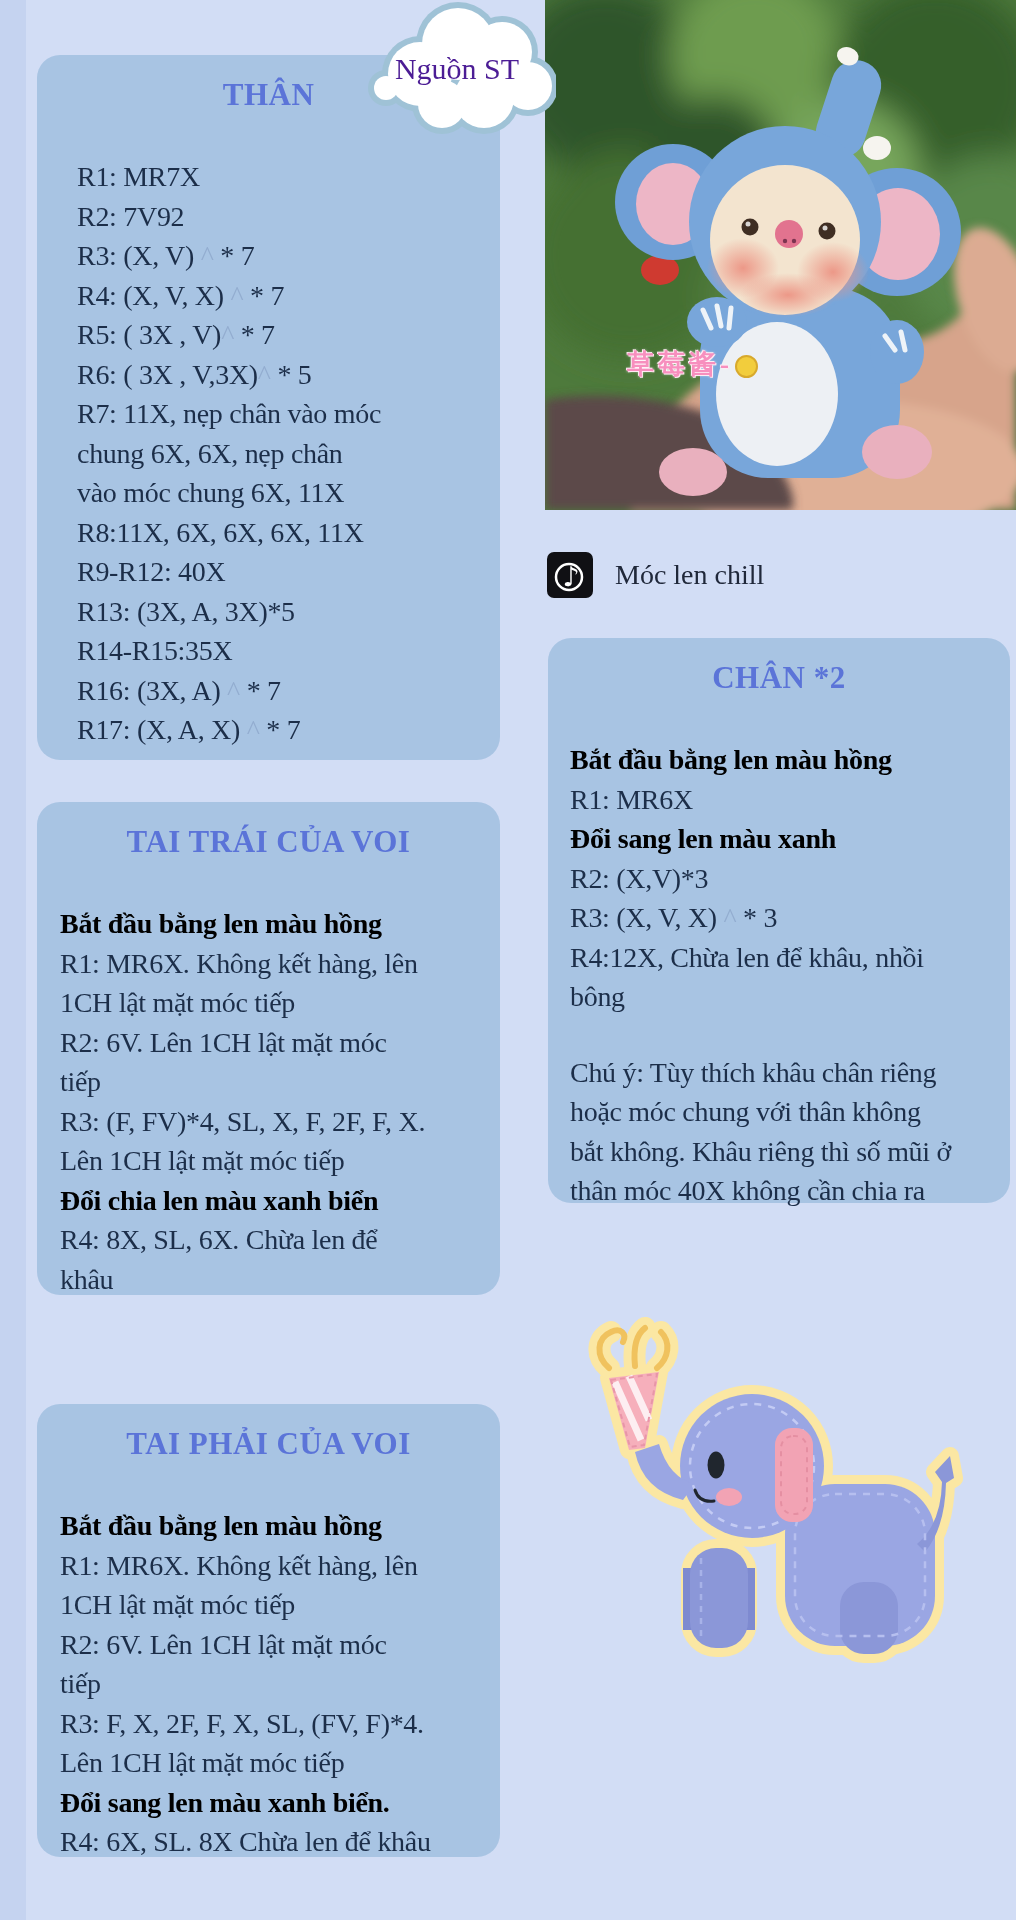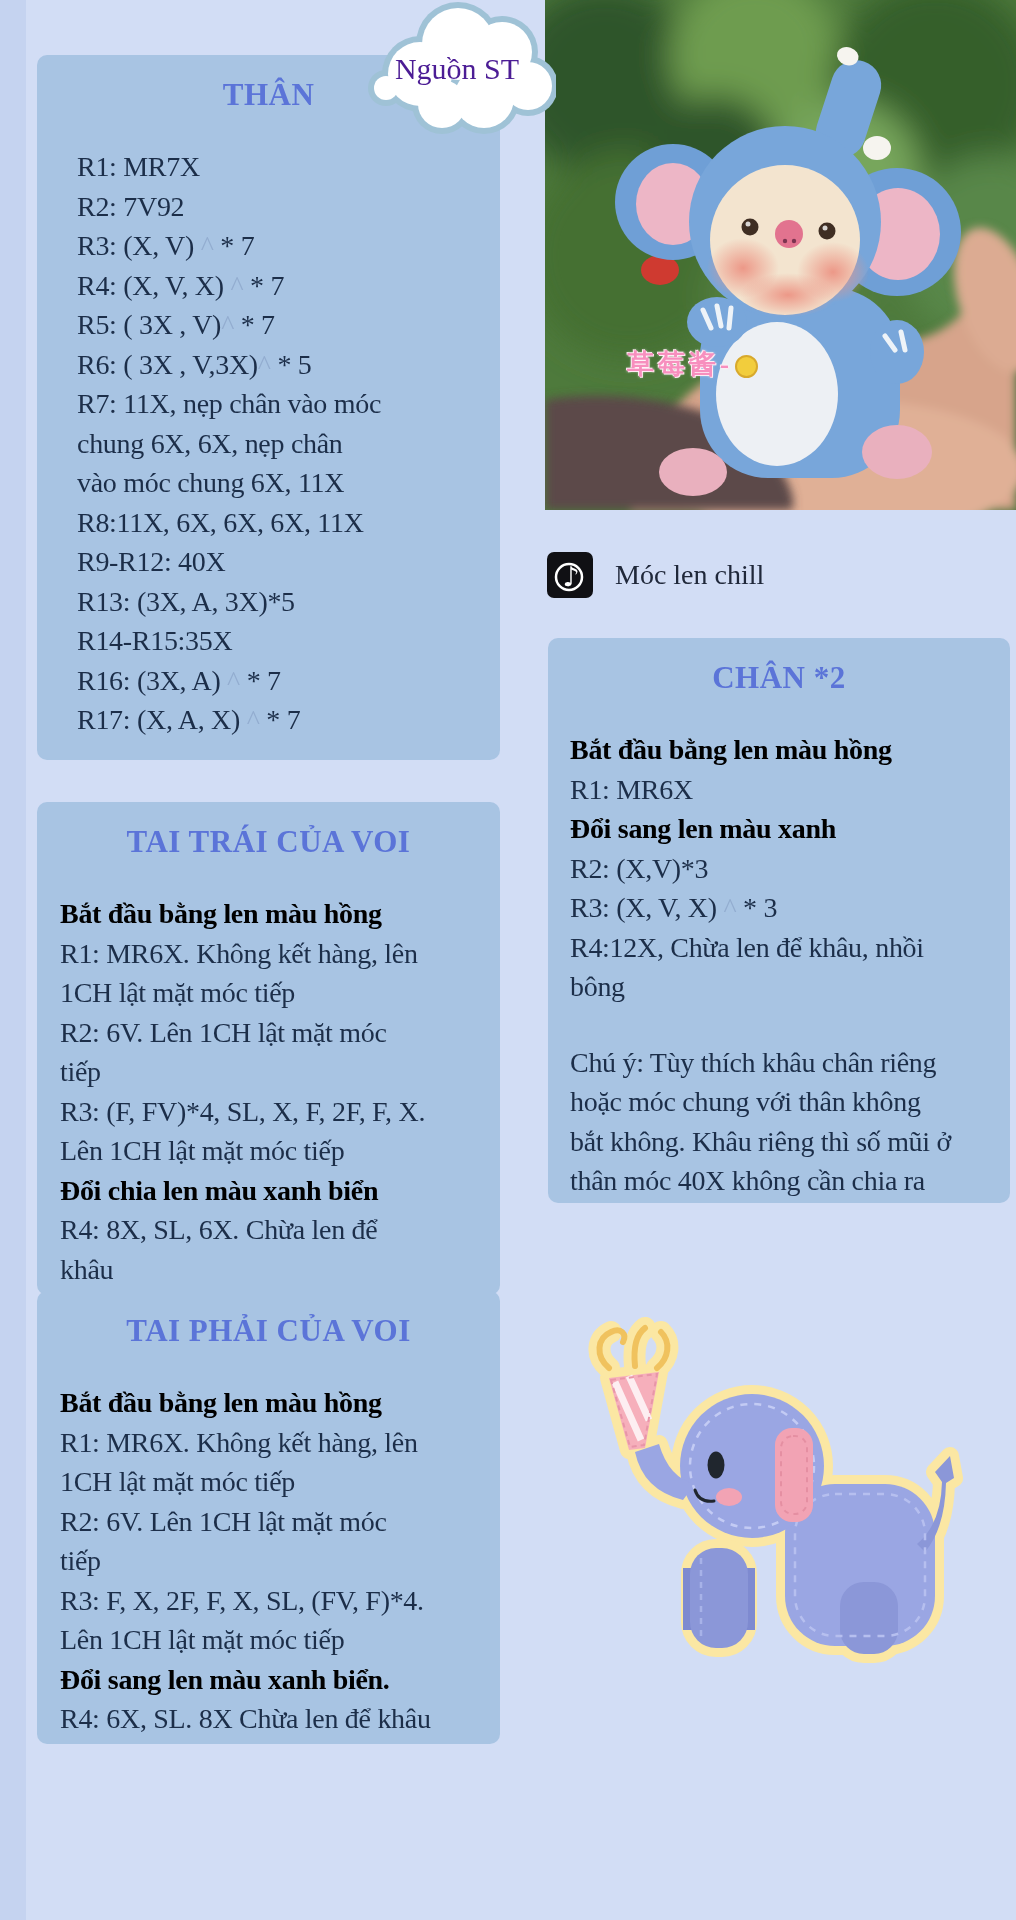--- a/index.html
+++ b/index.html
@@ -1,28 +1,28 @@
 <!DOCTYPE html>
 <html><head>
 <meta charset="utf-8">
 <style>
   html,body{margin:0;padding:0;background:#d2ddf5;}
   .page{position:relative;width:1016px;height:1920px;background:#d2ddf5;overflow:hidden;
         font-family:"Liberation Serif","DejaVu Serif",serif;}
   .edge-strip{position:absolute;left:0;top:0;width:26px;height:1920px;background:#c5d3f0;}
 
   
-  .panel{position:absolute;background:#a8c4e3;border-radius:10px;}
+  .panel{position:absolute;background:#a8c4e3;border-radius:23px;}
   .panel-than{left:37px;top:55px;width:463px;height:705px;}
   .panel-tai-trai{left:37px;top:802px;width:463px;height:493px;}
-  .panel-tai-phai{left:37px;top:1291px;width:463px;height:453px;}
+  .panel-tai-phai{left:37px;top:1404px;width:463px;height:453px;}
   .panel-chan{left:548px;top:638px;width:462px;height:565px;}
   .panel-title{margin:22px 0 0;text-align:center;font-size:31px;font-weight:700;
                letter-spacing:.5px;color:#5b74d8;}
-  .panel-body{margin-top:34px;font-family:Liberation Serif, serif;}
+  .panel-body{margin-top:44px;font-family:Liberation Serif, serif;}
   .panel-than .panel-body{padding-left:40px;}
   .panel-tai-trai .panel-body,.panel-tai-phai .panel-body{padding-left:23px;}
   .panel-chan .panel-body{padding-left:22px;}
   .line{height:39.5px;line-height:39.5px;font-size:28px;color:#1c2e49;
         white-space:pre;letter-spacing:-.3px;}
   .line.bold{font-weight:700;color:#000000;}
   .line.blank{height:36px;}
   .caret{color:#93add0;}
 
   

